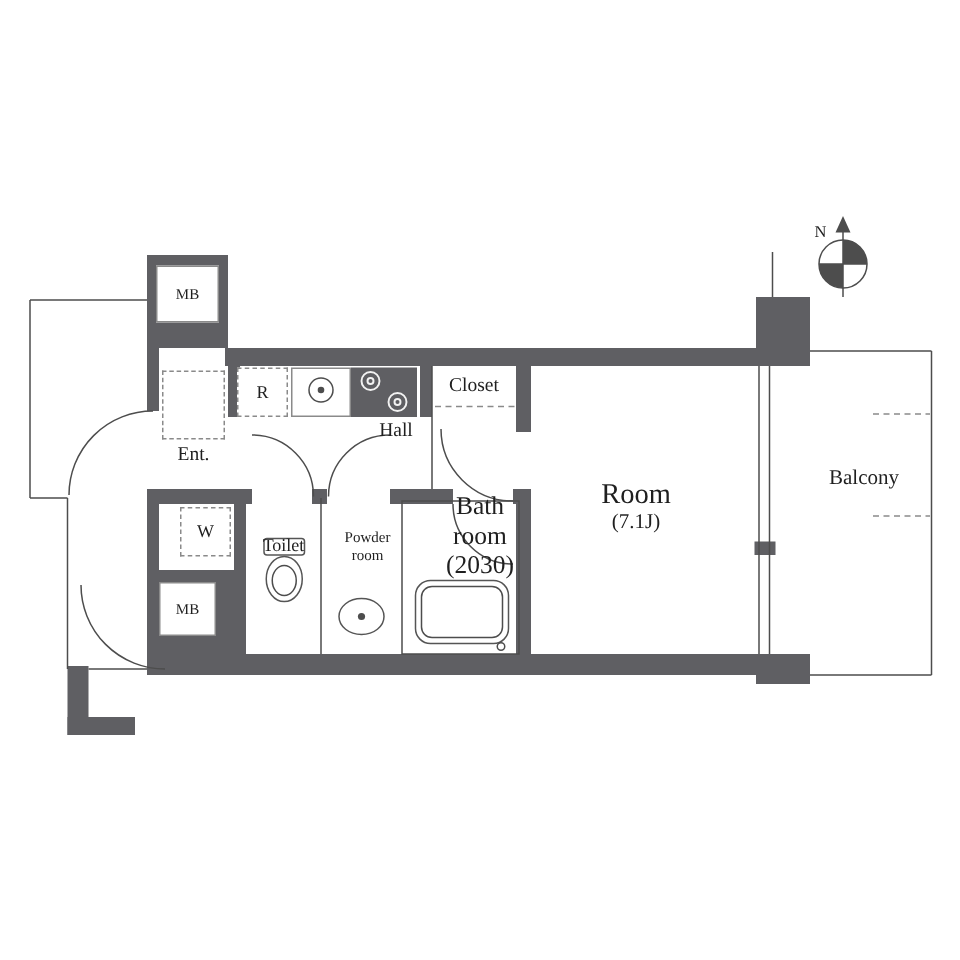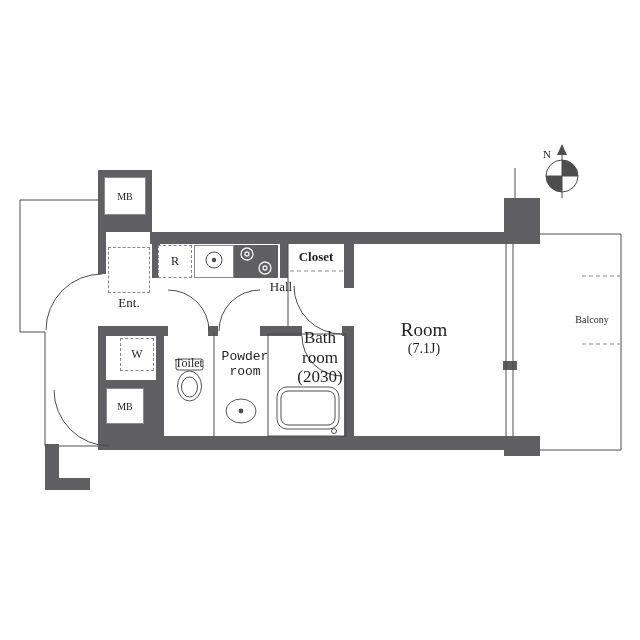--- a/index.html
+++ b/index.html
@@ -116,35 +116,35 @@
       <path class="fillblk" d="M562,144 L557,155 L567,155 Z"></path>
       <circle class="ln" cx="562" cy="176" r="16"></circle>
       <path class="ln" d="M546,176 H578"></path>
       <path class="fillblk" d="M562,176 L562,160 A16,16 0 0 1 578,176 Z"></path>
       <path class="fillblk" d="M562,176 L562,192 A16,16 0 0 1 546,176 Z"></path>
       <text class="ntext" x="543" y="158">N</text>
     </g>
   </svg>
 
   <div class="lbl" style="left:129px;top:303px;font-size:13px;">Ent.</div>
-  <div class="lbl" style="left:264px;top:287px;font-size:13px;margin-left:17px;">Hall</div>
-  <div class="lbl" style="left:316px;top:257px;font-size:13px;font-weight:bold;">Closet</div>
+  <div class="lbl" style="left:264px;top:287px;font-size:13px;">Hall</div>
+  <div class="lbl" style="left:316px;top:257px;font-size:13px;">Closet</div>
   <div class="lbl" style="left:189px;top:364px;font-size:12px;">Toilet</div>
 
-  <div class="lbl" style="left:245px;top:365px;font-size:13px;font-family:Liberation Mono, monospace;">
+  <div class="lbl" style="left:245px;top:365px;font-size:10px;">
     <div>Powder</div>
     <div>room</div>
   </div>
 
   <div class="lbl" style="left:320px;top:357px;font-size:17px;">
     <div>Bath</div>
     <div>room</div>
     <div>(2030)</div>
   </div>
 
   <div class="lbl" style="left:424px;top:338px;">
     <div style="font-size:19px;">Room</div>
     <div style="font-size:14px;">(7.1J)</div>
   </div>
 
-  <div class="lbl" style="left:576px;top:320px;font-size:10px;margin-left:16px;">Balcony</div>
+  <div class="lbl" style="left:576px;top:320px;font-size:14px;">Balcony</div>
 
 </div>
 
 </body></html>

